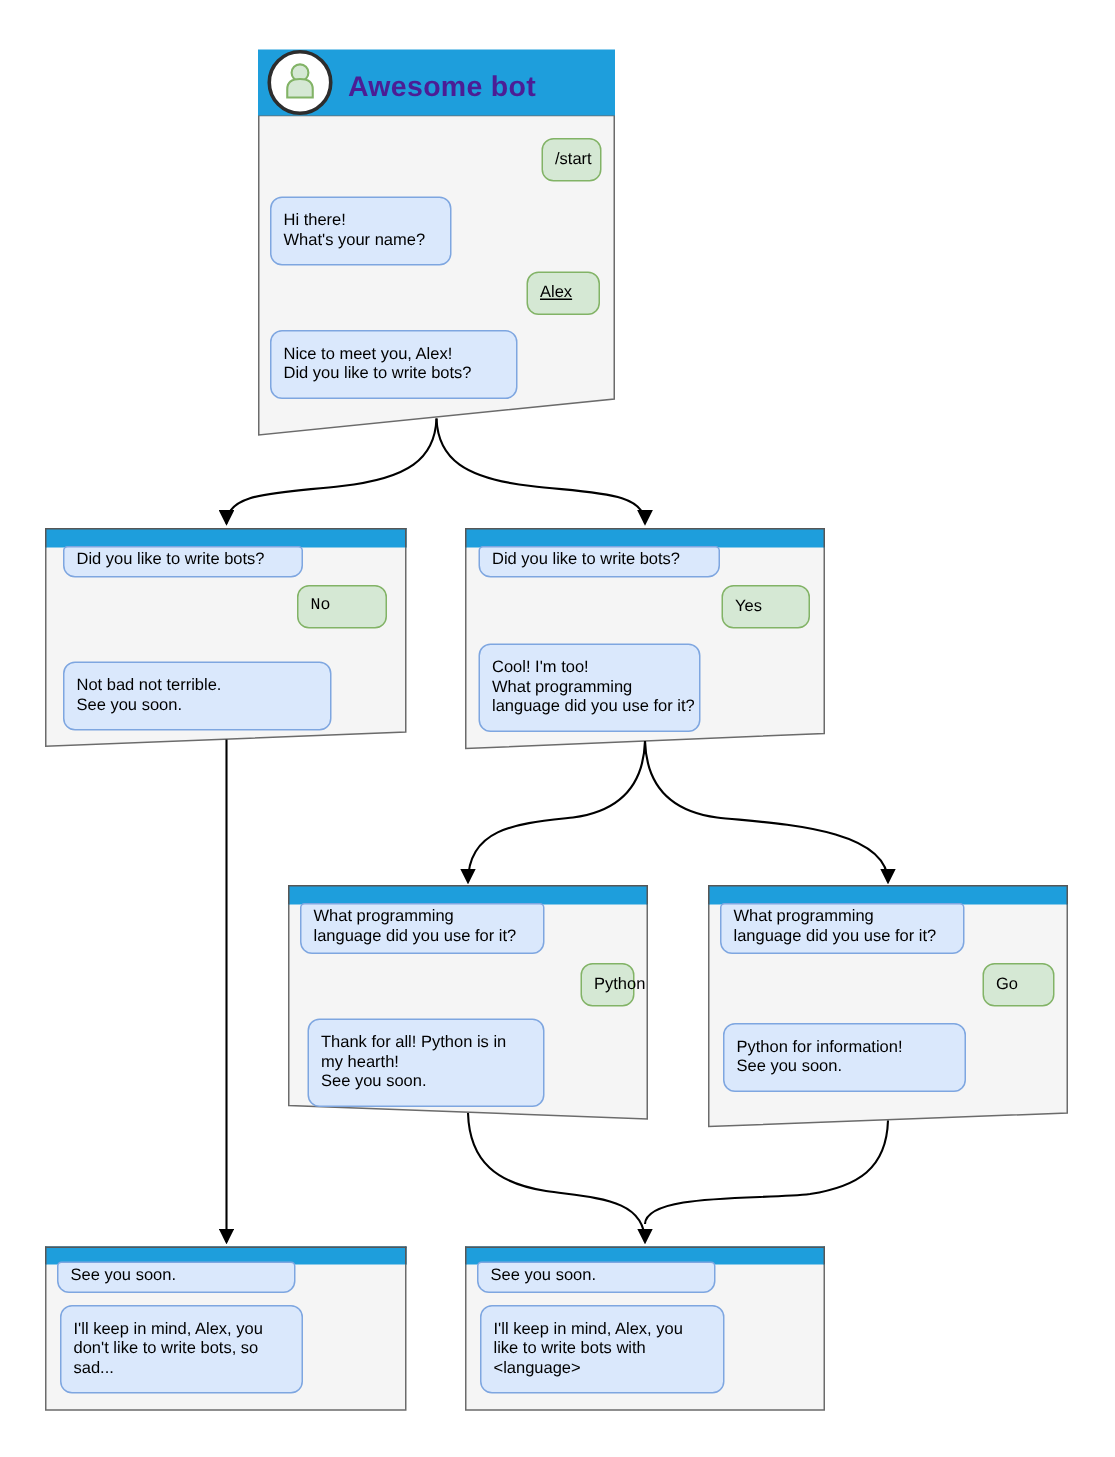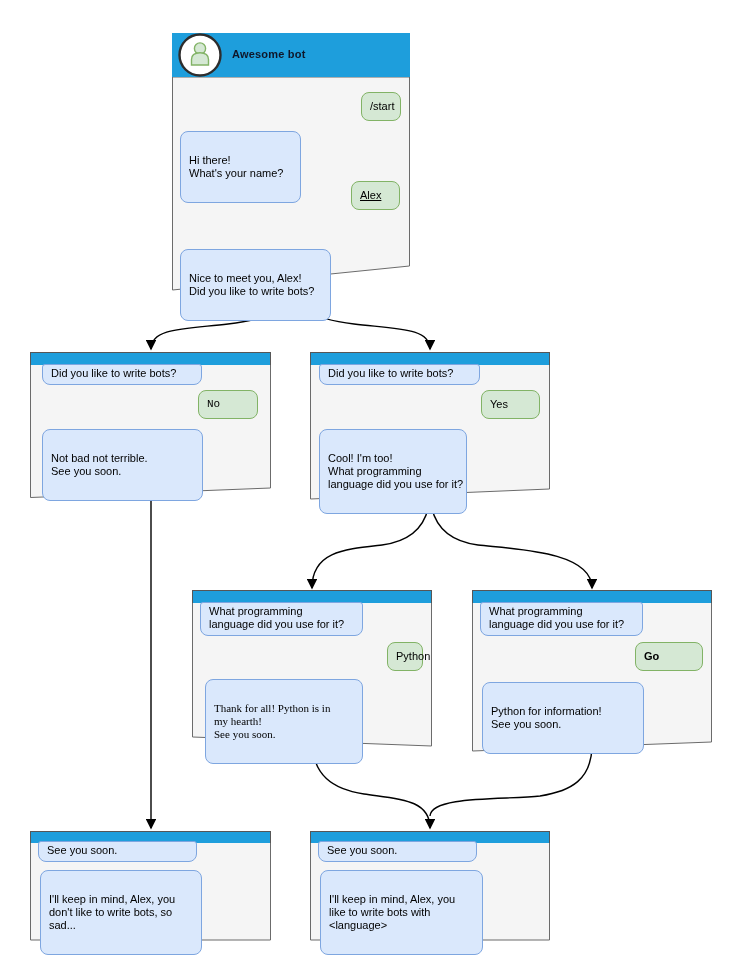--- a/index.html
+++ b/index.html
@@ -17,28 +17,28 @@
   .titlebar {
     position:absolute; left:0; top:0; right:0;
     background:var(--header,#1E9EDC);
     box-sizing:border-box;
   }
   .titlebar.big { height:44px; }
   .titlebar.small { height:13px; border:1px solid #565656; border-bottom:none; }
   .avatar { position:absolute; left:6px; top:0; }
   .window-title {
     position:absolute; left:60px; top:15px;
-    color:#0f172a; font-weight:bold; font-size:11px; letter-spacing:0.2px;
+    color:#4c1d95; font-weight:bold; font-size:19px; letter-spacing:0.2px;
   }
   .bubble {
     position:absolute; box-sizing:border-box;
     font-size:11px; line-height:13px; color:#000;
     white-space:pre; border-radius:8px;
   }
-  .bot  { background:var(--bot-bubble-bg,#DAE8FC);  border:1px solid var(--bot-bubble-border,#7EA6E0);  padding:22px 8px; }
+  .bot  { background:var(--bot-bubble-bg,#DAE8FC);  border:1px solid var(--bot-bubble-border,#7EA6E0);  padding:9px 8px; }
   .user { background:var(--user-bubble-bg,#D5E8D4); border:1px solid var(--user-bubble-border,#82B366); padding:7px 8px; }
   .tucked {
     border-top-left-radius:3px; border-top-right-radius:3px;
     padding-top:2px; padding-bottom:4px;
   }
 </style>
 </head>
 <body>
 
 <div class="canvas">
@@ -73,56 +73,56 @@
         <circle cx="22" cy="22" r="20.5" fill="#ffffff" stroke="#2d2d2d" stroke-width="2.4"></circle>
         <circle cx="22" cy="15.5" r="5.6" fill="#D5E8D4" stroke="#82B366" stroke-width="1.4"></circle>
         <path d="M13.5,32 v-5.5 q0,-6.8 8.5,-6.8 q8.5,0 8.5,6.8 V32 Z" fill="#D5E8D4" stroke="#82B366" stroke-width="1.4"></path>
       </svg>
       <span class="window-title">Awesome bot</span>
     </div>
     <div class="bubble user" style="right:9px;  top:59px;  width:40px;">/start</div>
     <div class="bubble bot" style="left:8px;   top:98px;  width:121px;">Hi there!
 What's your name?</div>
     <div class="bubble user" style="right:10px; top:148px; width:49px;text-decoration:underline;">Alex</div>
-    <div class="bubble bot" style="left:8px;   top:187px; width:151px;margin-top:29px;">Nice to meet you, Alex!
+    <div class="bubble bot" style="left:8px;   top:187px; width:165px;">Nice to meet you, Alex!
 Did you like to write bots?</div>
   </div>
 
   <div class="window" style="left:30px; top:352px; width:241px; height:146px;">
     <div class="titlebar small"></div>
     <div class="bubble bot tucked" style="left:12px;  top:12px; width:160px;">Did you like to write bots?</div>
     <div class="bubble user" style="right:13px; top:38px; width:60px;font-family:Liberation Mono, monospace;">No</div>
-    <div class="bubble bot" style="left:12px;  top:77px; width:161px;">Not bad not terrible.
+    <div class="bubble bot" style="left:12px;  top:89px; width:179px;">Not bad not terrible.
 See you soon.</div>
   </div>
 
   <div class="window" style="left:310px; top:352px; width:240px; height:147px;">
     <div class="titlebar small"></div>
     <div class="bubble bot tucked" style="left:9px;   top:12px; width:161px;">Did you like to write bots?</div>
     <div class="bubble user" style="right:10px; top:38px; width:59px;">Yes</div>
     <div class="bubble bot" style="left:9px;   top:77px; width:148px;">Cool! I'm too!
 What programming
 language did you use for it?</div>
   </div>
 
   <div class="window" style="left:192px; top:590px; width:240px; height:157px;">
     <div class="titlebar small"></div>
     <div class="bubble bot tucked" style="left:8px;  top:12px; width:163px;">What programming
 language did you use for it?</div>
     <div class="bubble user" style="right:9px; top:52px; width:36px;">Python</div>
-    <div class="bubble bot" style="left:13px; top:89px; width:158px;font-family:Liberation Serif, serif;">Thank for all! Python is in
+    <div class="bubble bot" style="left:13px; top:89px; width:158px;">Thank for all! Python is in
 my hearth!
 See you soon.</div>
   </div>
 
   <div class="window" style="left:472px; top:590px; width:240px; height:162px;">
     <div class="titlebar small"></div>
     <div class="bubble bot tucked" style="left:8px;  top:12px; width:163px;">What programming
 language did you use for it?</div>
-    <div class="bubble user" style="right:9px; top:52px; width:68px;font-weight:bold;">Go</div>
+    <div class="bubble user" style="right:9px; top:52px; width:48px;">Go</div>
     <div class="bubble bot" style="left:10px; top:92px; width:162px;">Python for information!
 See you soon.</div>
   </div>
 
   <div class="window" style="left:30px; top:831px; width:241px; height:109px;">
     <div class="titlebar small" style="height:12px;"></div>
     <div class="bubble bot tucked" style="left:8px;  top:10px; width:159px;">See you soon.</div>
     <div class="bubble bot" style="left:10px; top:39px; width:162px;">I'll keep in mind, Alex, you
 don't like to write bots, so
 sad...</div>

